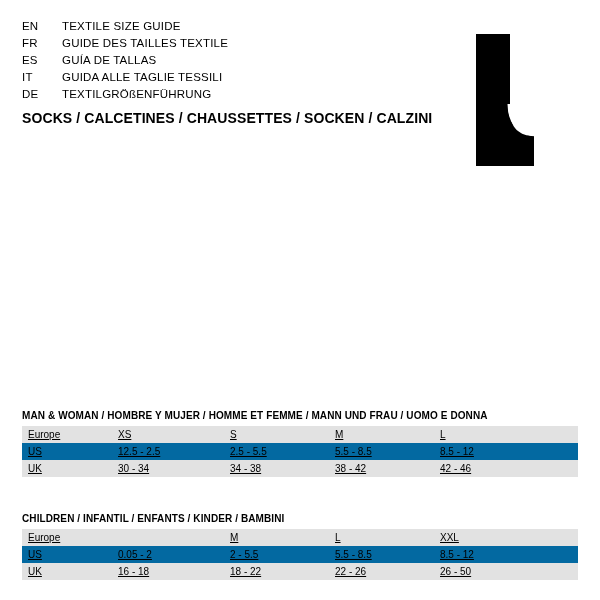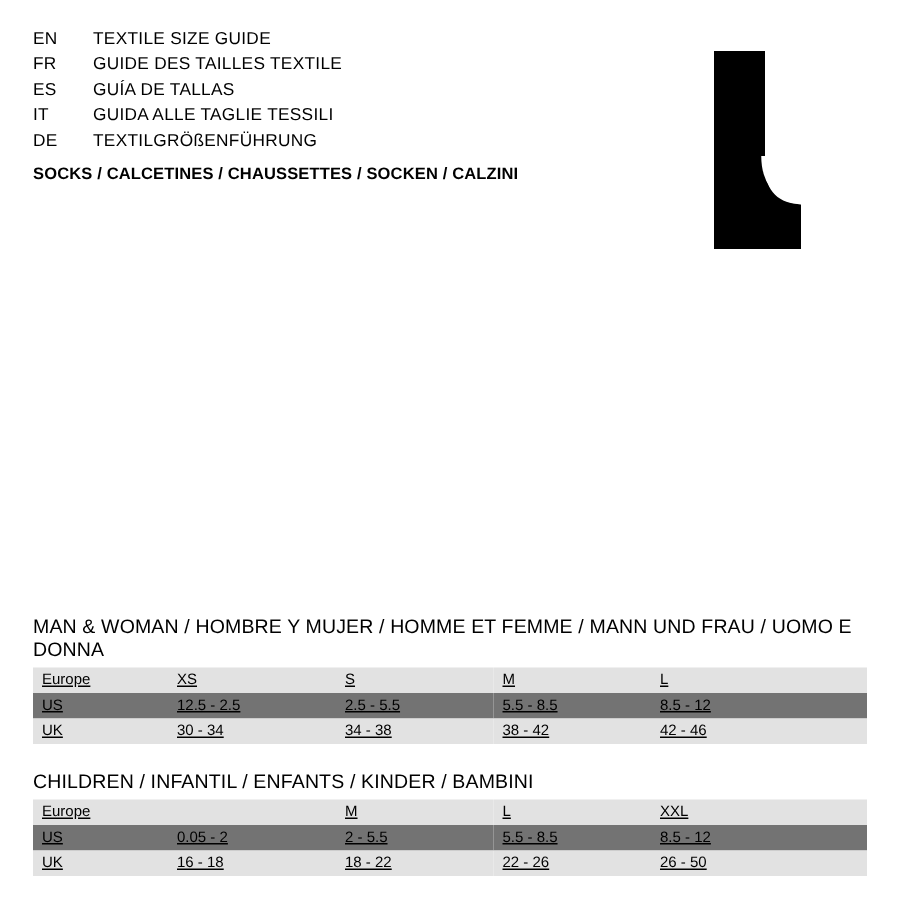--- a/index.html
+++ b/index.html
@@ -40,63 +40,63 @@
     font-size: 11.5px;
   }
   .lang-text {
     font-size: 11.5px;
   }
 
   .product-title {
     position: absolute;
     left: 22px;
     top: 110px;
-    font-size: 11px;
+    font-size: 14px;
     font-weight: bold;
     letter-spacing: 0.1px;
   }
 
   
   .sock-art {
     position: absolute;
     left: 410px;
     top: 16px;
     width: 160px;
     height: 160px;
   }
 
   
   .table-block { position: absolute; left: 22px; width: 556px; }
   .table-block.adult { top: 410px; }
   .table-block.kids  { top: 513px; }
 
   .table-caption {
-    font-size: 13px;
-    font-weight: normal;
+    font-size: 10px;
+    font-weight: bold;
     letter-spacing: 0.1px;
     margin-bottom: 5px;
   }
 
   table {
     border-collapse: collapse;
     width: 100%;
     table-layout: fixed;
   }
   th, td {
     font-size: 10px;
     font-weight: normal;
     text-align: left;
     padding: 3px 0 3px 6px;
     height: 17px;
     border: none;
     text-decoration: underline;
   }
   thead tr { background: #e2e2e2; }
   tbody tr.shaded { background: #e2e2e2; }
-  tbody tr.plain { background: #737373; }
+  tbody tr.plain { background: #0369a1; }
 
   col.c0 { width: 90px; }
   col.c1 { width: 112px; }
   col.c2 { width: 105px; }
   col.c3 { width: 105px; }
   col.c4 { width: 144px; }
 </style>
 </head>
 <body>
 

